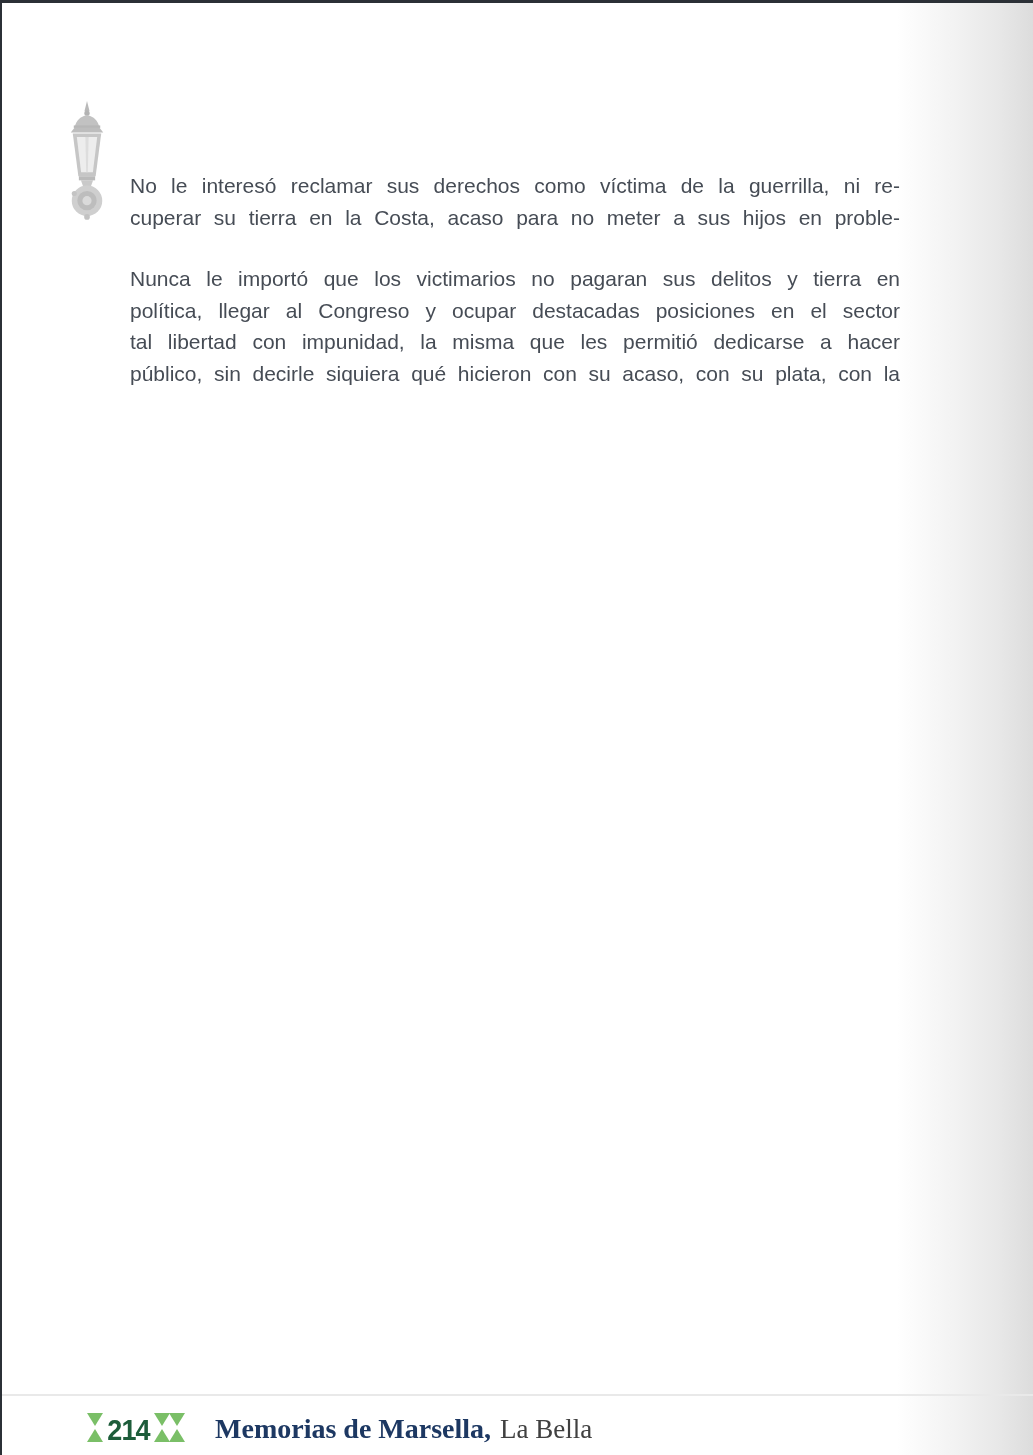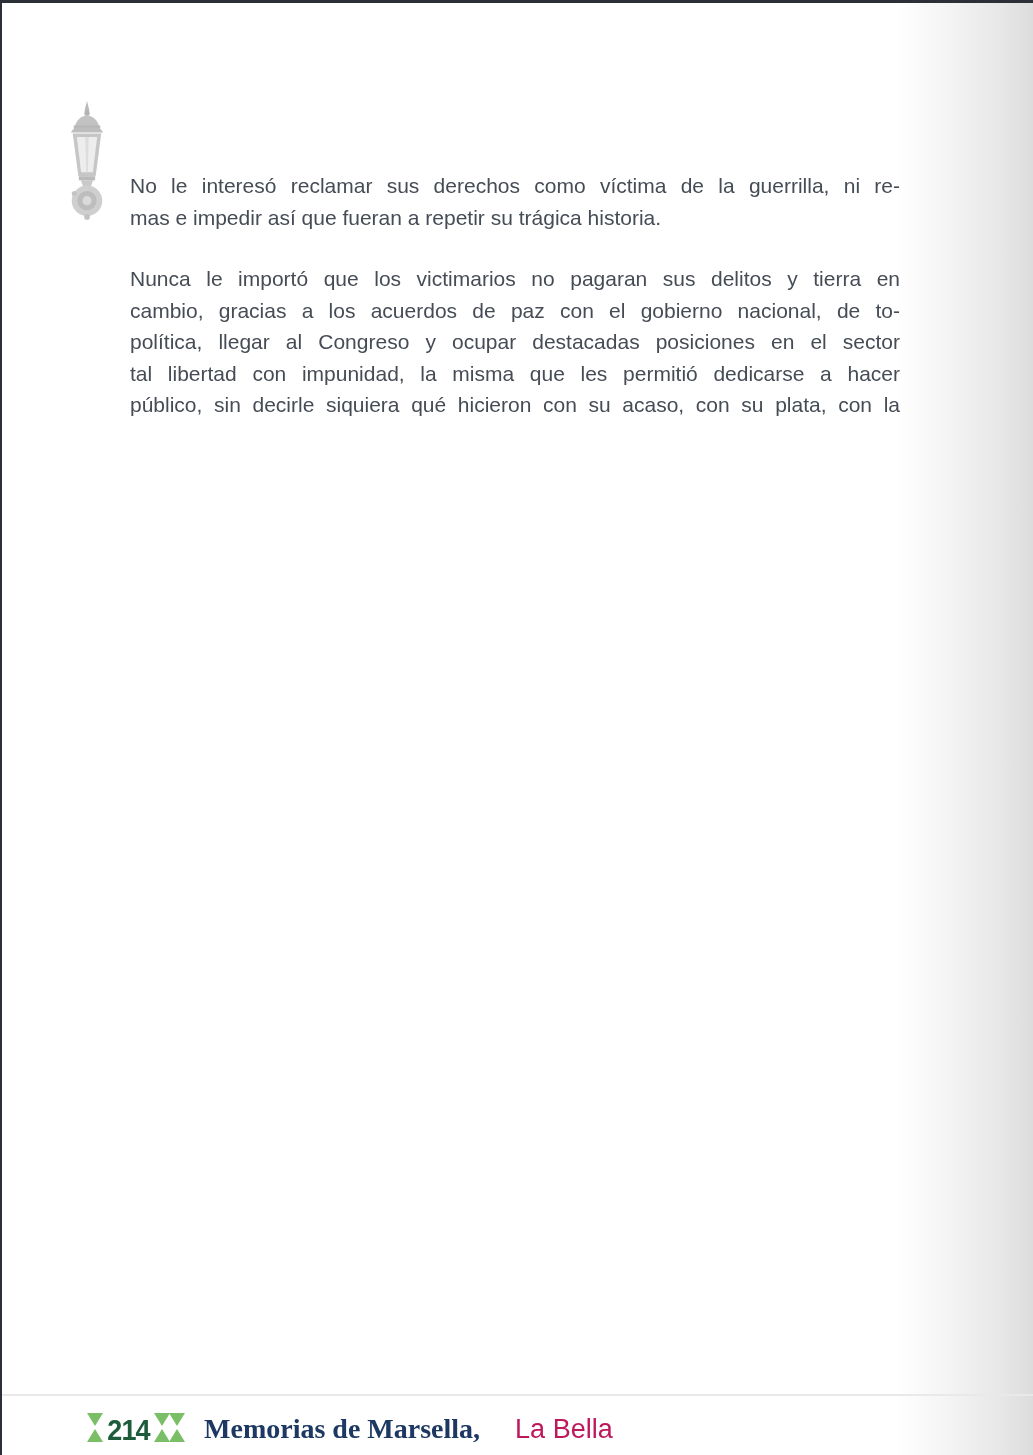--- a/index.html
+++ b/index.html
@@ -62,29 +62,29 @@
   }
   .pagenum-group { display: flex; align-items: center; }
   .page-number {
     font-weight: bold; font-size: 30px; color: #1d5c3a;
     letter-spacing: -1px;
     transform: scaleX(0.9);
     margin: 0 1px;
     line-height: 30px;
   }
   .ornament { display: block; }
-  .title-group { display: flex; align-items: baseline; margin-left: 18px; gap: 26px; }
+  .title-group { display: flex; align-items: baseline; margin-left: 29px; }
   .book-title {
     font-family: "Liberation Serif", serif;
     font-weight: bold; font-size: 28px; color: #1d3862;
     line-height: 34px;
   }
   .book-subtitle {
-    font-family: Liberation Sans, sans-serif;
-    font-weight: normal; font-size: 27px; color: #be185d;
+    font-family: Liberation Serif, serif;
+    font-weight: normal; font-size: 27px; color: #404040;
     margin-left: 9px; line-height: 34px;
   }
 </style>
 </head>
 <body>
 
 <div>
 
   <div class="edge-top"></div>
   <div class="edge-left"></div>
@@ -106,25 +106,24 @@
       <circle cx="26" cy="99" r="9.5" fill="#bdbdbd"></circle>
       <circle cx="26" cy="99" r="4.5" fill="#dadada"></circle>
       <circle cx="13.5" cy="92" r="2.5" fill="#c4c4c4"></circle>
       <circle cx="26" cy="115" r="2.8" fill="#c2c2c2"></circle>
     </svg>
   </div>
 
   <div class="content">
     <div class="para">
       <div class="pline">No le interesó reclamar sus derechos como víctima de la guerrilla, ni re-</div>
-      <div class="pline-last">mas e impedir así que fueran a repetir su trágica historia.</div>
+      <div class="pline">cuperar su tierra en la Costa, acaso para no meter a sus hijos en proble-</div>
     </div>
     <div class="para">
       <div class="pline">Nunca le importó que los victimarios no pagaran sus delitos y tierra en</div>
-      <div class="pline">cambio, gracias a los acuerdos de paz con el gobierno nacional, de to-</div>
       <div class="pline">política, llegar al Congreso y ocupar destacadas posiciones en el sector</div>
       <div class="pline">tal libertad con impunidad, la misma que les permitió dedicarse a hacer</div>
       <div class="pline">público, sin decirle siquiera qué hicieron con su acaso, con su plata, con la</div>
     </div>
   </div>
 
   <div class="footer-rule"></div>
 
   <div class="footer">
     <div class="pagenum-group">

